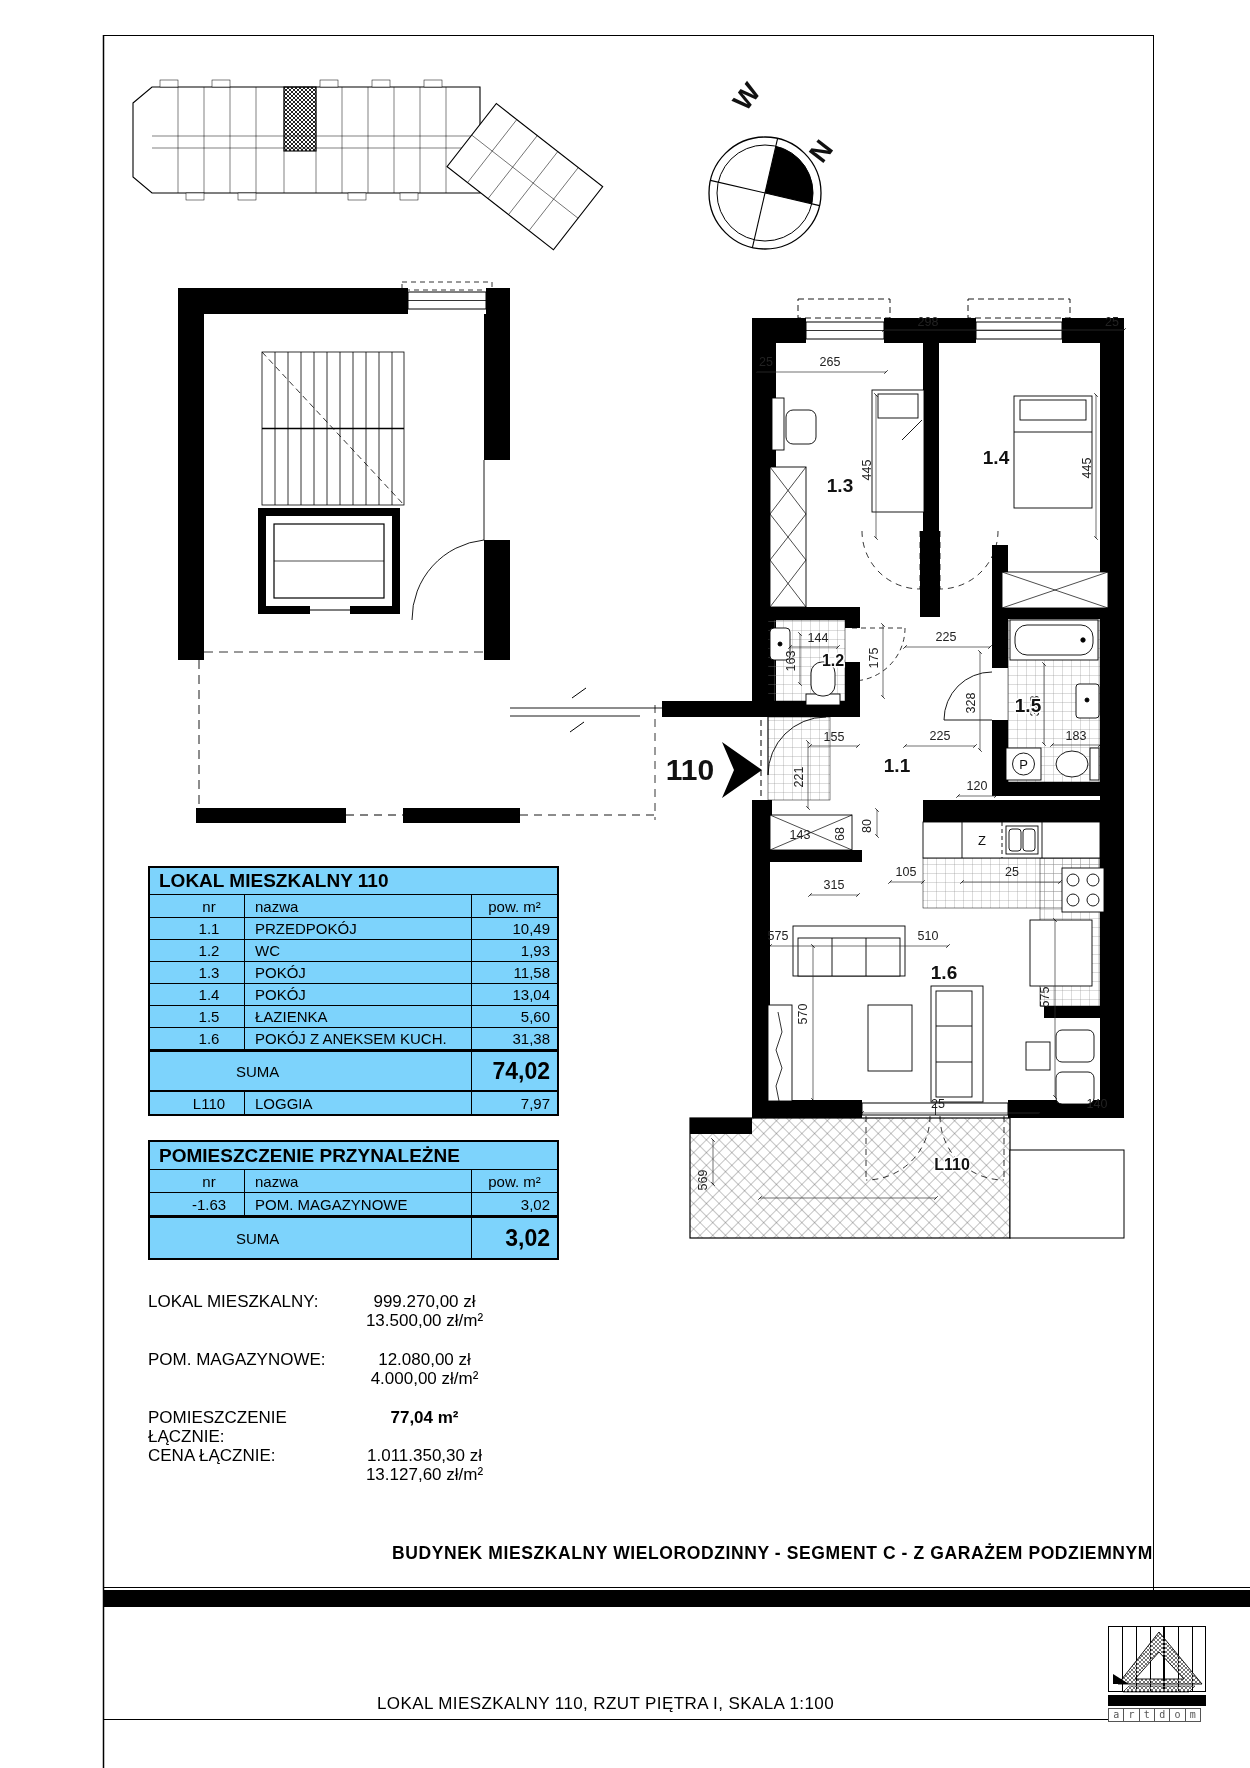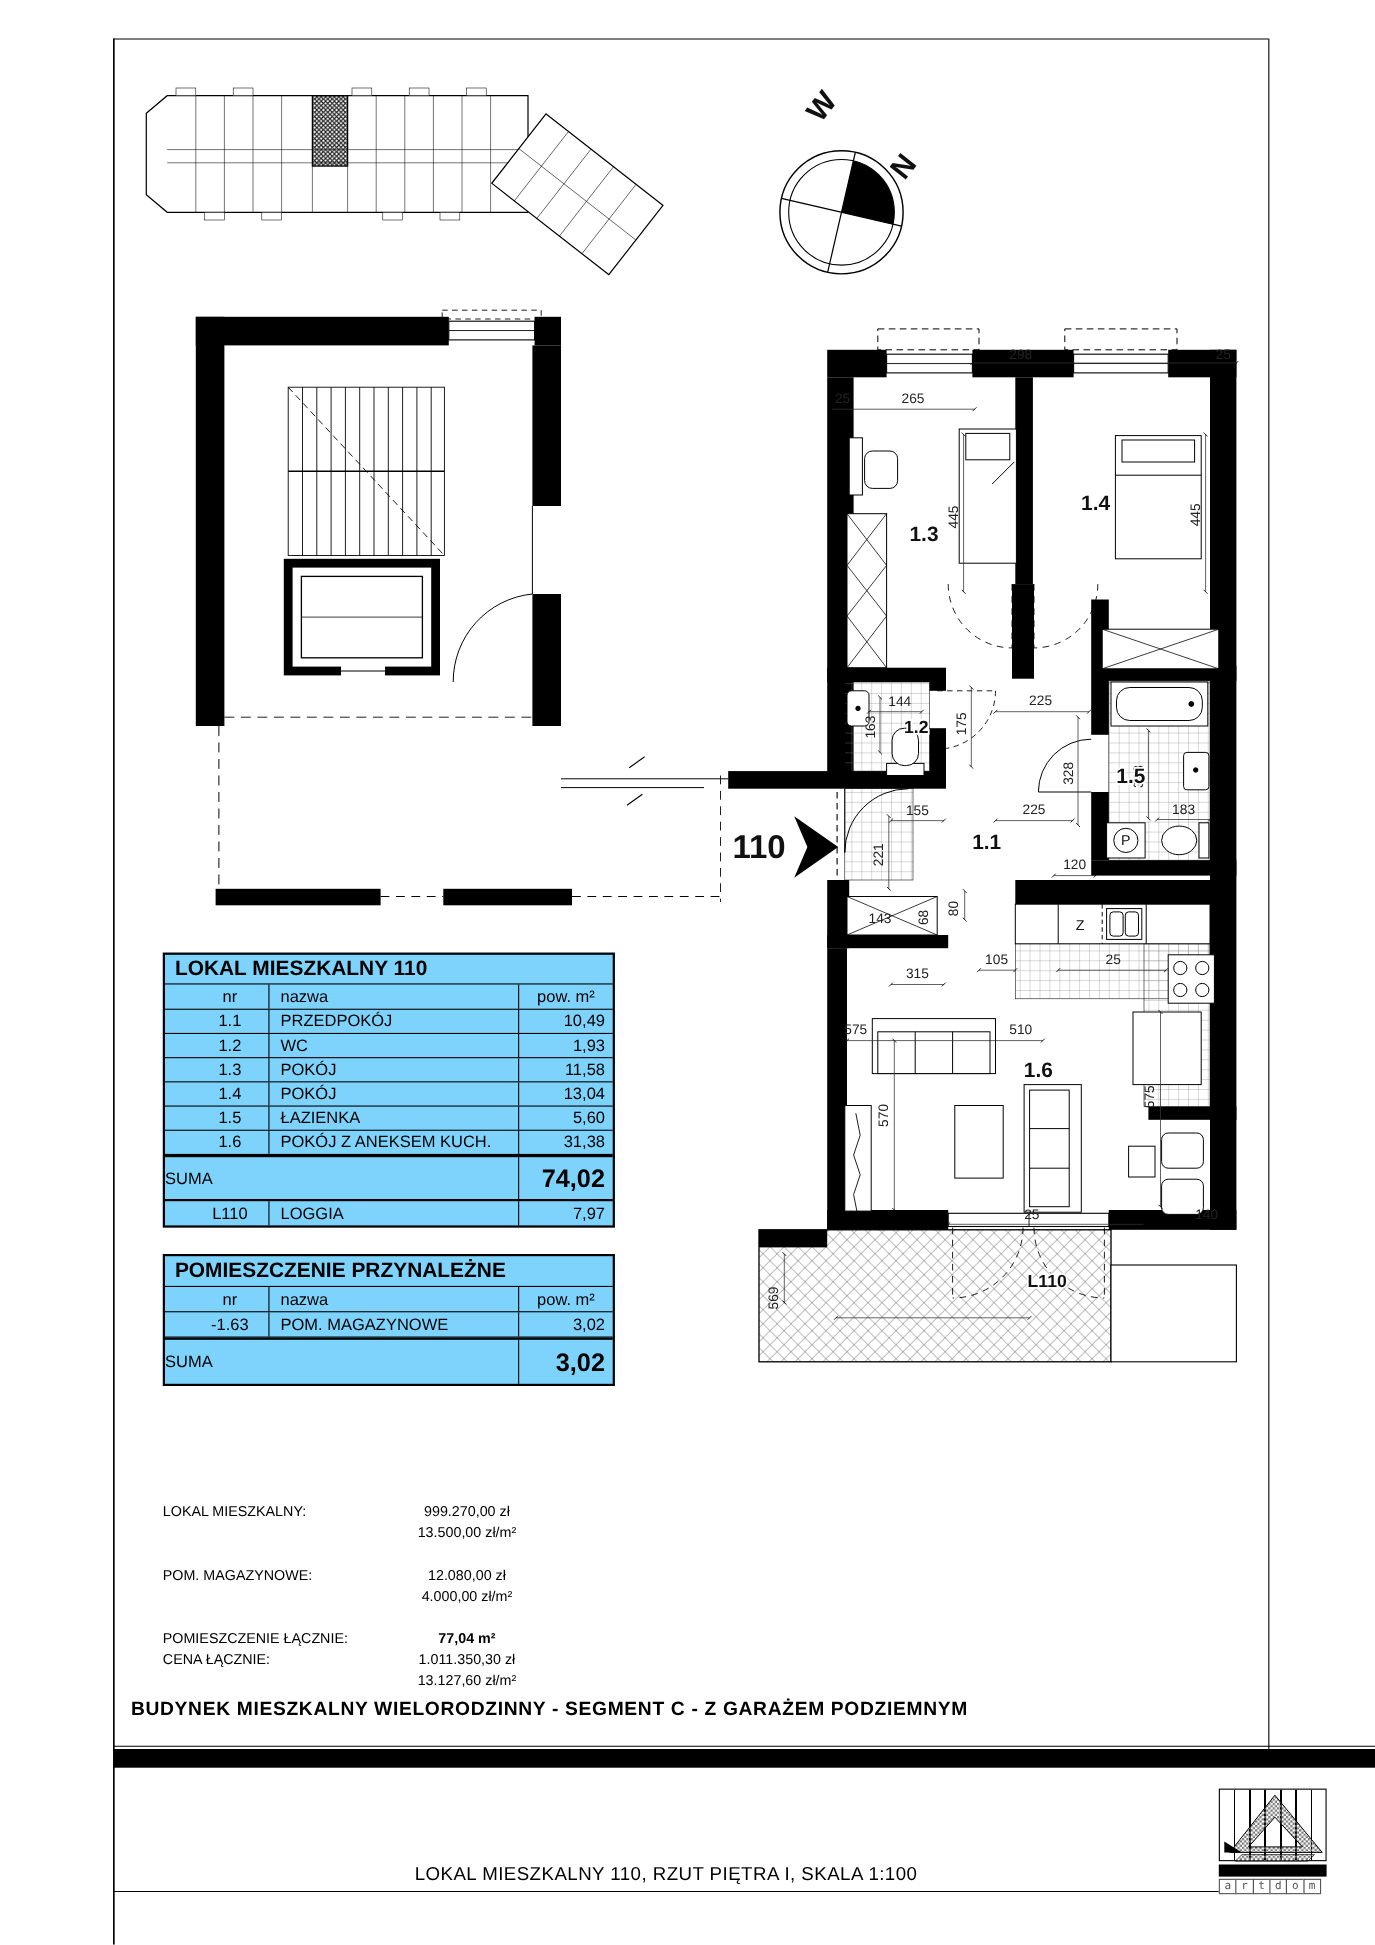--- a/index.html
+++ b/index.html
@@ -15,31 +15,31 @@
   
   .tbl{position:absolute;left:148px;width:411px;border:2px solid #000;background:#7dd3fc;box-sizing:border-box;}
   .tbl-title{font-weight:bold;font-size:19px;padding-left:9px;border-bottom:1px solid #000;display:flex;align-items:center;}
   .trow{display:flex;border-bottom:1px solid #000;font-size:15px;align-items:center;box-sizing:border-box;}
   .trow:last-child{border-bottom:none;}
   .c-nr{width:70px;text-align:center;align-self:stretch;border-right:1px solid #000;display:flex;align-items:center;justify-content:center;margin-left:24px;}
   .c-name{flex:1;padding-left:10px;}
   .c-area{width:86px;align-self:stretch;border-left:1px solid #000;text-align:right;padding-right:7px;display:flex;align-items:center;justify-content:flex-end;box-sizing:border-box;}
   .hdr .c-area{justify-content:center;padding-right:0;}
   .suma{border-top:2px solid #000;border-bottom:2px solid #000;}
-  .suma .c-label{flex:1;}
+  .suma .c-label{flex:1;padding-left:86px;}
   .suma .c-area{font-weight:bold;font-size:23px;}
   
-  .pricing{position:absolute;left:148px;top:1364px;width:345px;font-size:13px;}
+  .pricing{position:absolute;left:148px;top:1292px;width:345px;font-size:17px;}
   .prow{display:flex;line-height:19px;}
   .plabel{width:208px;}
   .pval{flex:1;text-align:center;white-space:nowrap;}
   .pgap{height:20px;}
   .bold{font-weight:bold;}
   
-  .title-block{position:absolute;left:119px;top:1541px;width:1050px;text-align:left;font-weight:bold;font-size:17.5px;line-height:25px;letter-spacing:.6px;}
+  .title-block{position:absolute;left:103px;top:1541px;width:1050px;text-align:right;font-weight:bold;font-size:17.5px;line-height:25px;letter-spacing:.6px;}
   .footer-text{position:absolute;left:103px;top:1694px;width:1005px;text-align:center;font-size:17px;letter-spacing:.4px;}
   
   .logo{position:absolute;left:1108px;top:1626px;width:98px;}
   .logo-bars{position:relative;height:66px;border:1.5px solid #000;box-sizing:border-box;
     background:repeating-linear-gradient(90deg,transparent 0 12.5px,#000 12.5px 14px);}
   .logo-bars svg{position:absolute;left:0;top:0;}
   .logo-bar-black{height:11px;background:#000;margin-top:3px;}
   .logo-letters{display:flex;margin-top:2px;}
   .logo-letter{width:16.33px;height:14px;border:1px solid #555;box-sizing:border-box;font-family:"DejaVu Sans Mono",monospace;
     font-size:10px;line-height:12px;text-align:center;color:#555;margin-right:-1px;background:#fff;}

